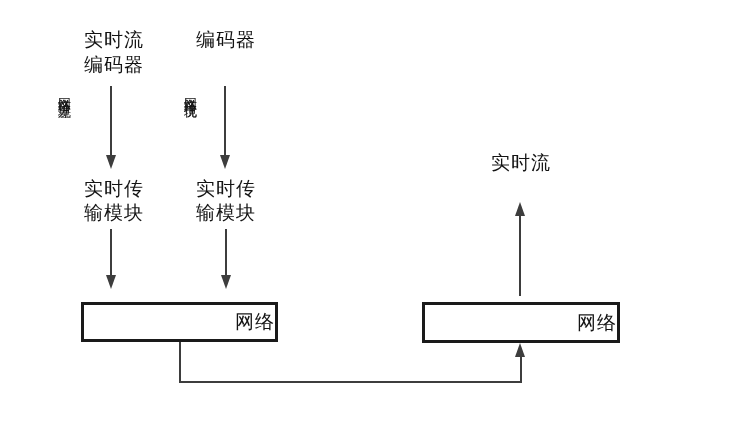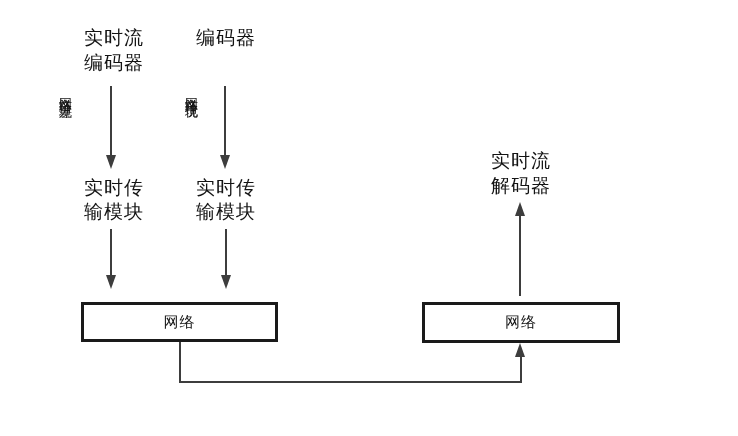--- a/index.html
+++ b/index.html
@@ -7,21 +7,21 @@
     --line: #3d3d3d;
     --box-border: #1a1a1a;
     --text: #141414;
   }
   html, body { margin: 0; padding: 0; background: var(--bg); }
   .canvas {
     position: relative;
     width: 738px;
     height: 436px;
     background: var(--bg);
-    font-family: Liberation Mono, monospace;
+    font-family: Liberation Serif, serif;
     color: var(--text);
     overflow: hidden;
   }
   
   .node-label {
     position: absolute;
     transform: translateX(-50%);
     text-align: center;
     font-size: 19px;
     line-height: 25px;
@@ -39,22 +39,22 @@
     white-space: nowrap;
   }
   
   .net-box {
     position: absolute;
     box-sizing: border-box;
     border: 3px solid var(--box-border);
     background: var(--bg);
     display: flex;
     align-items: center;
-    justify-content: center;
-    font-size: 15px;
+    justify-content: flex-end;
+    font-size: 19px;
     letter-spacing: 1px;
   }
   
   .arrow { position: absolute; width: 11px; }
   .arrow .shaft {
     position: absolute;
     left: 4px;
     width: 2px;
     background: var(--line);
   }
@@ -124,21 +124,20 @@
 
   <div class="net-box" style="left:81px; top:302px; width:197px; height:40px;">
     <span>网络</span>
   </div>
   <div class="net-box" style="left:422px; top:302px; width:198px; height:41px;">
     <span>网络</span>
   </div>
 
   <div class="node-label" style="left:521px; top:150px;">
     <span style="display:block">实时流</span>
-    <span style="display:block">解码器</span>
   </div>
 
   <div class="arrow up" style="left:515px; top:202px; height:94px;">
     <div class="shaft"></div>
     <div class="head"></div>
   </div>
 
   <div class="seg" style="left:179px; top:342px; width:2px; height:41px;"></div>
   <div class="seg" style="left:179px; top:381px; width:343px; height:2px;"></div>
   <div class="seg" style="left:520px; top:356px; width:2px; height:27px;"></div>

